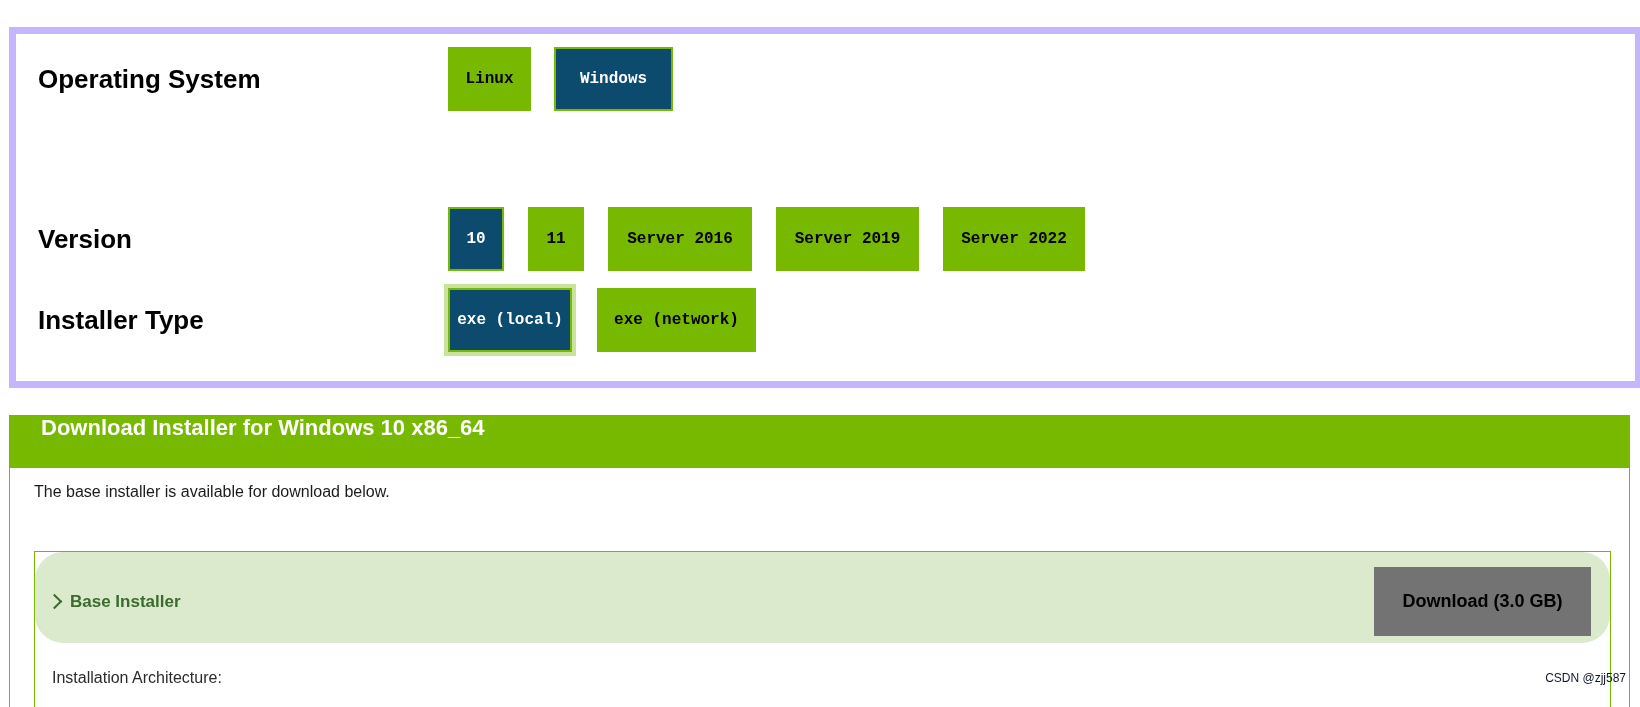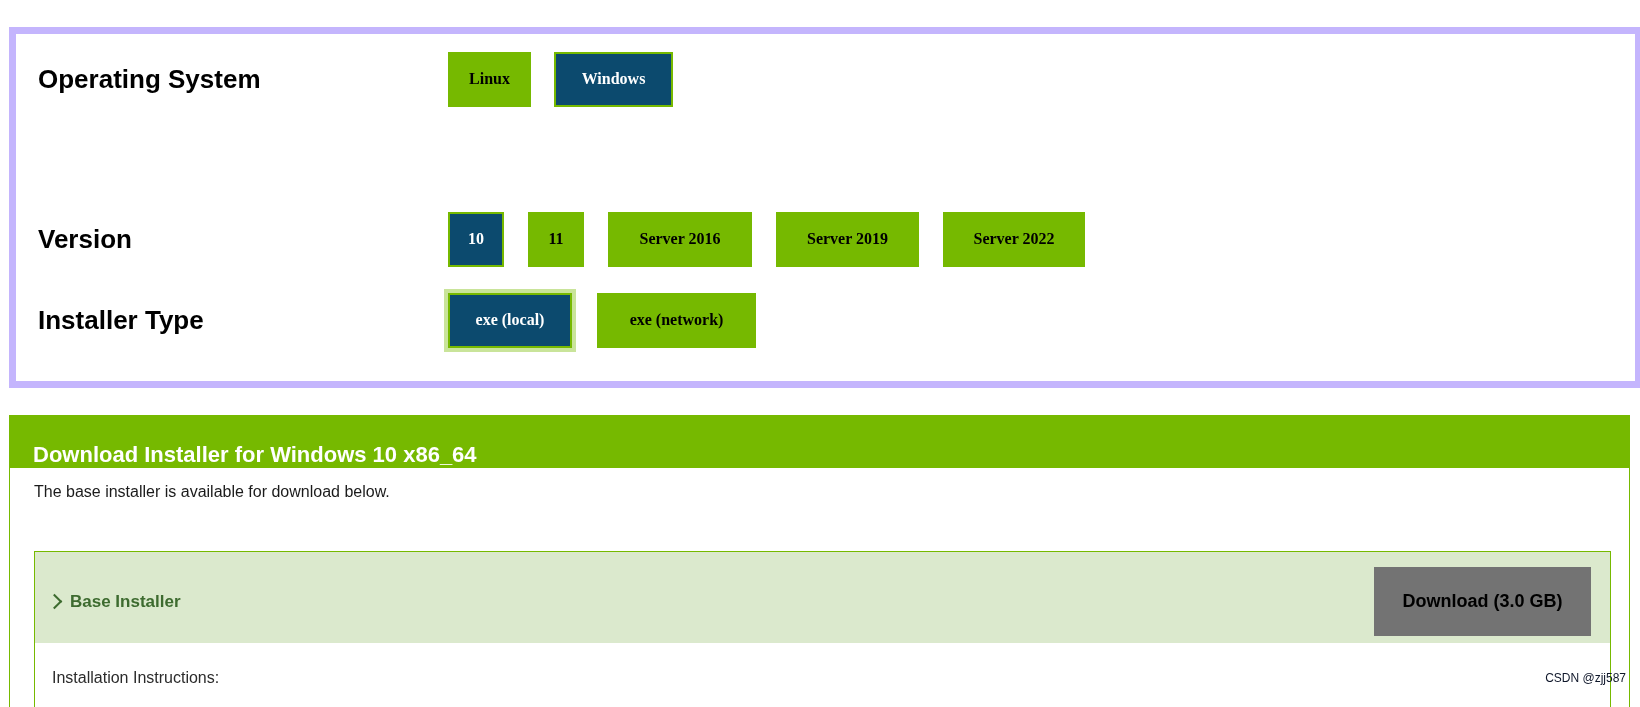--- a/index.html
+++ b/index.html
@@ -6,39 +6,39 @@
   body{width:1640px;height:707px;overflow:hidden;font-family:"Liberation Sans",sans-serif;}
   .page{position:relative;width:1640px;height:707px;background:#fff;}
 
   
   .panel1{position:absolute;left:9px;top:27px;width:1619px;height:347px;
           border:7px solid #c4b5fd;background:#fff;}
   .sel-row{position:absolute;left:22px;height:52px;display:flex;align-items:center;}
   .row-label{width:410px;font-size:26px;font-weight:bold;color:#000;}
   .row-options{display:flex;align-items:center;}
   .g23{gap:23px;} .g24{gap:24px;} .g25{gap:25px;}
-  .opt{height:55px;box-sizing:border-box;border:none;padding:0;
+  .opt{height:64px;box-sizing:border-box;border:none;padding:0;
        display:flex;align-items:center;justify-content:center;
-       font-family:Liberation Serif, serif;font-weight:bold;font-size:16px;cursor:pointer;}
+       font-family:Liberation Mono, monospace;font-weight:bold;font-size:16px;cursor:pointer;}
   .opt.unselected{background:#76b900;color:#000;}
   .opt.selected{background:#0c4a6e;color:#fff;border:2px solid #76b900;}
   .opt.focused{box-shadow:0 0 0 4px #c9e49a;}
 
   
   .panel2{position:absolute;left:9px;top:415px;width:1619px;height:292px;
           border:1px solid #76b900;border-top:none;background:#fff;overflow:hidden;box-sizing:content-box;}
-  .panel2-header{height:53px;background:#76b900;display:flex;align-items:flex-end;
-                 padding-left:24px;box-sizing:border-box;margin:0 -1px;}
+  .panel2-header{height:53px;background:#76b900;display:flex;align-items:flex-start;
+                 padding-left:32px;box-sizing:border-box;margin:0 -1px;}
   .panel2-title{color:#fff;font-weight:bold;font-size:22px;}
   .intro{margin:15px 0 0 24px;font-size:16px;color:#1b1b1b;}
 
   .accordion{position:absolute;left:24px;top:136px;width:1577px;height:180px;
              border:1px solid #76b900;background:#fff;box-sizing:border-box;}
   .acc-header{height:91px;background:#dbe9cd;display:flex;align-items:center;
-              justify-content:space-between;padding:8px 19px 0 14px;box-sizing:border-box;cursor:pointer;}
+              justify-content:space-between;padding:8px 19px 0 14px;box-sizing:border-box;cursor:pointer;border-radius:28px;}
   .acc-title{display:flex;align-items:center;color:#3d6b2f;font-weight:bold;font-size:17px;}
   .chev{width:9px;height:9px;border-top:2px solid #3d6b2f;border-right:2px solid #3d6b2f;
         transform:rotate(45deg);margin:0 10px 0 0;display:inline-block;}
   .download-btn{width:217px;height:69px;background:#737373;border:none;
                 color:#000;font-weight:bold;font-size:18px;font-family:"Liberation Sans",sans-serif;
                 display:flex;align-items:center;justify-content:center;cursor:pointer;}
   .acc-content{padding:26px 0 0 17px;font-size:16px;color:#2b2b2b;}
 
   .watermark{position:absolute;right:14px;top:671px;font-size:12px;color:#0f172a;}
 </style>
@@ -88,20 +88,20 @@
     <div class="intro">The base installer is available for download below.</div>
 
     <div class="accordion">
       <div class="acc-header">
         <span class="acc-title">
           <span class="chev"></span>
           <span>Base Installer</span>
         </span>
         <button class="download-btn">Download (3.0 GB)</button>
       </div>
-      <div class="acc-content">Installation Instructions:</div>
+      <div class="acc-content">Installation Architecture:</div>
     </div>
 
   </div>
 
   <div class="watermark">CSDN @zjj587</div>
 
 </div>
 
 </body></html>

